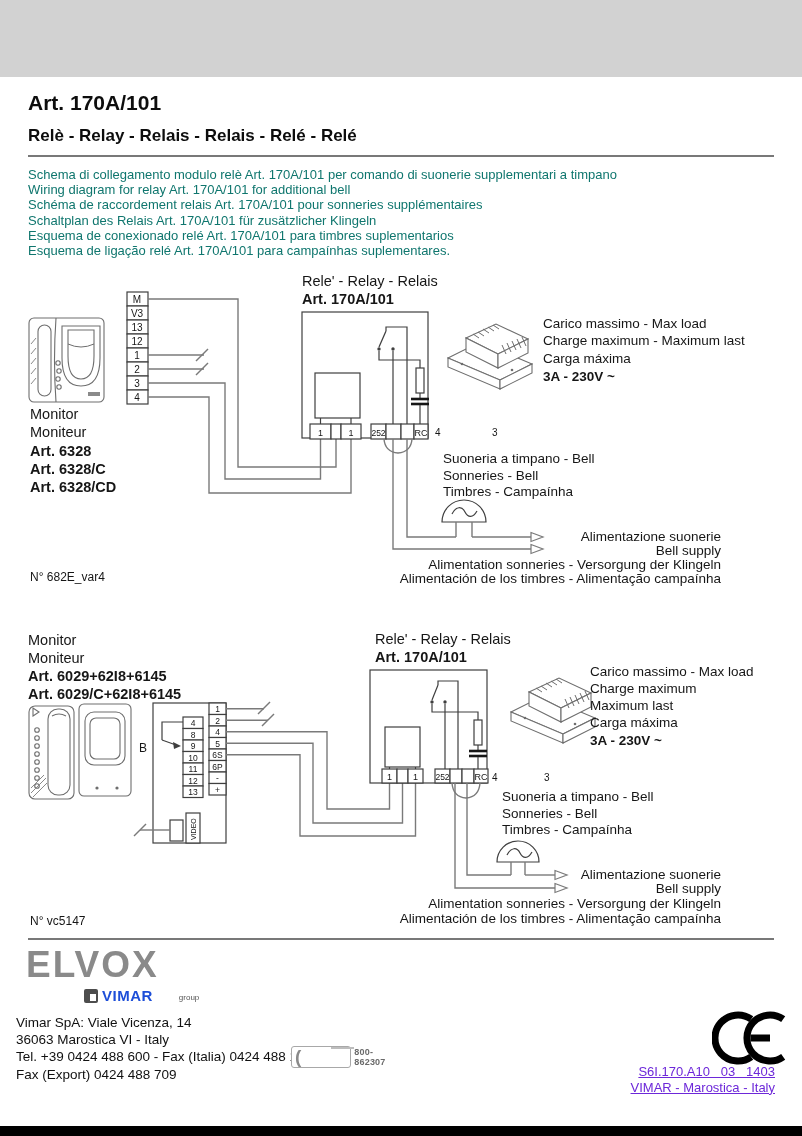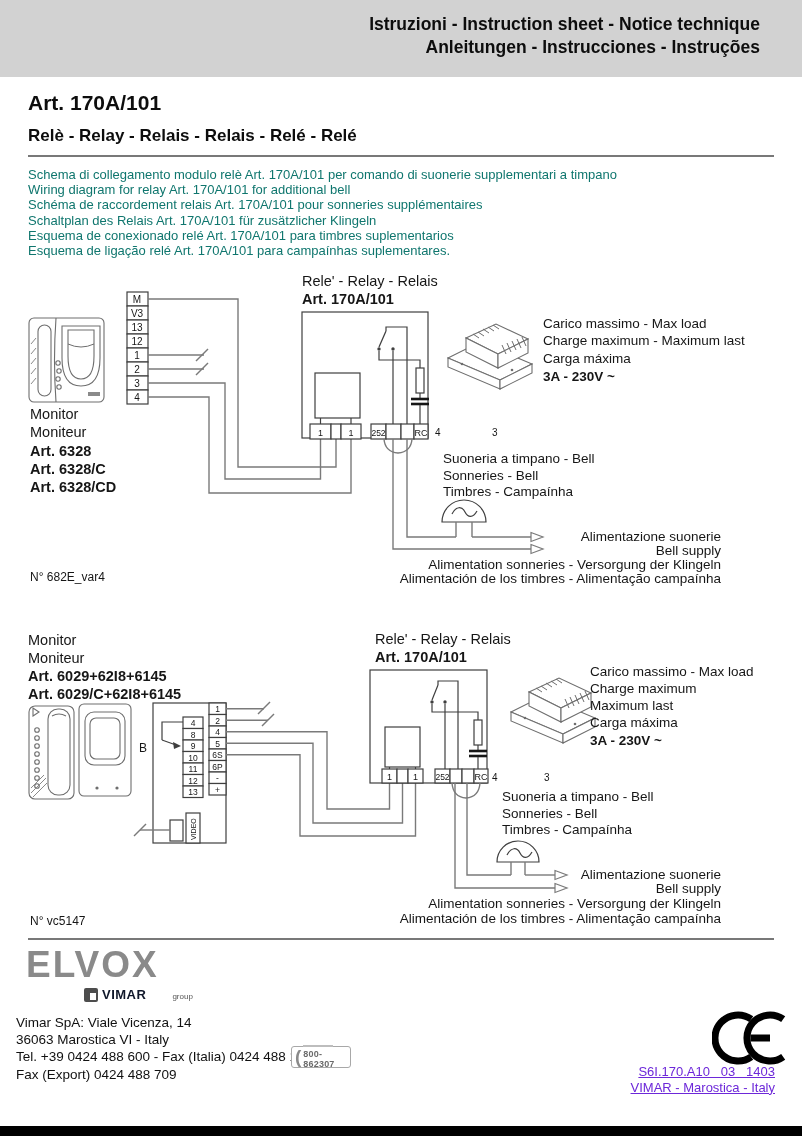--- a/index.html
+++ b/index.html
@@ -18,43 +18,39 @@
   .t12{font-size:12px;} .t13{font-size:13.5px;} .t14{font-size:14.5px;}
   .b{font-weight:bold;}
   .ln{stroke:#3f3f3f;stroke-width:1.2;fill:none;}
   .lnw{stroke:#7a7a7a;stroke-width:1.4;fill:none;}
   .bx{stroke:#3f3f3f;stroke-width:1.2;fill:#ffffff;}
   .ph{stroke:#6e6e6e;stroke-width:1.1;fill:#ffffff;}
   .elvox{left:26px;top:944px;font-size:37px;font-weight:900;letter-spacing:2px;color:#8a8a8a;}
   .vimar-row{left:84px;top:987px;display:flex;align-items:center;gap:4px;}
   .vimar-ico{width:14px;height:14px;background:#4d4d4d;border-radius:2px;position:relative;}
   .vimar-ico::after{content:"";position:absolute;right:2px;bottom:2px;width:6px;height:7px;background:#fff;}
-  .vimar-txt{font-weight:bold;font-size:13px;color:#0f172a;letter-spacing:0.5px;}
+  .vimar-txt{font-weight:bold;font-size:15px;color:#1d4ed8;letter-spacing:0.5px;}
   .vimar-grp{font-size:8px;color:#555;margin-top:4px;padding-left:22px;}
   .addr{left:16px;top:1014px;font-size:13.5px;line-height:17.2px;color:#111;}
   .badge{left:291px;top:1046px;width:60px;height:22px;border:1.5px solid #a8a8a8;border-radius:3px;
          background:#fff;display:flex;align-items:center;padding:0 3px;box-sizing:border-box;}
   .badge .par{font-size:19px;font-weight:bold;color:#8a8a8a;line-height:18px;margin-right:2px;}
-  .badge .col{display:flex;flex-direction:column;align-items:flex-start;}
+  .badge .col{display:flex;align-items:flex-start;margin-left:28px;}
   .badge .tiny{width:30px;height:2px;background:#bdbdbd;margin-bottom:2px;}
   .badge .num{font-size:9px;font-weight:bold;color:#6a6a6a;letter-spacing:0.2px;}
   .code{right:27px;top:1064px;text-align:right;font-size:13px;line-height:15.5px;color:#6d28d9;text-decoration:underline;}
   .pre{white-space:pre;}
   .blackbar{left:0;top:1126px;width:802px;height:10px;background:#000;}
 </style>
 </head>
 <body>
 
 <div id="page">
 
   <div class="abs band"></div>
-  <div class="abs hdr">
-    <div>Istruzioni - Instruction sheet - Notice technique</div>
-    <div>Anleitungen - Instrucciones - Instruções</div>
-  </div>
 
   <div class="abs art-title">Art. 170A/101</div>
   <div class="abs subtitle">Relè - Relay - Relais - Relais - Relé - Relé</div>
   <div class="abs rule" style="top:155px;"></div>
 
   <div class="abs intro">
     <div>Schema di collegamento modulo relè Art. 170A/101 per comando di suonerie supplementari a timpano</div>
     <div>Wiring diagram for relay Art. 170A/101 for additional bell</div>
     <div>Schéma de raccordement relais Art. 170A/101 pour sonneries supplémentaires</div>
     <div>Schaltplan des Relais Art. 170A/101 für zusätzlicher Klingeln</div>

